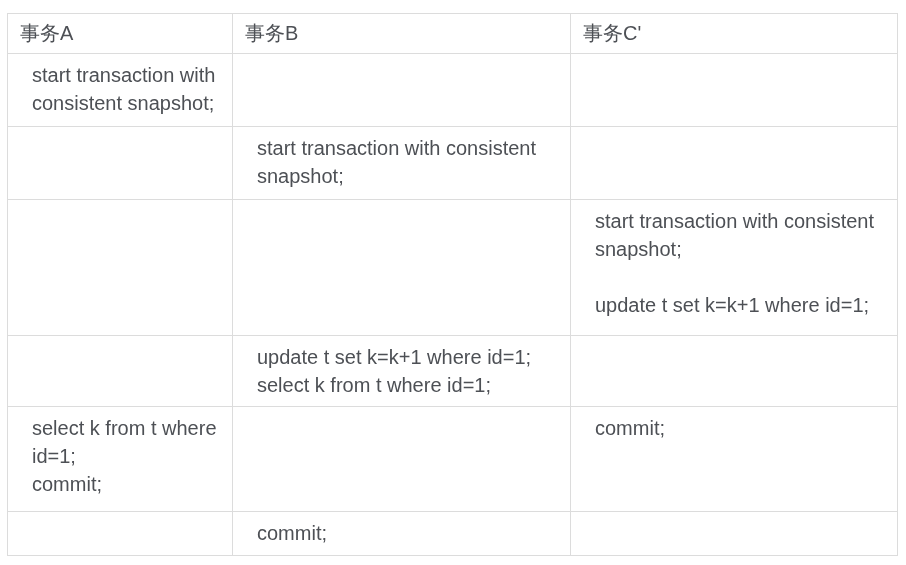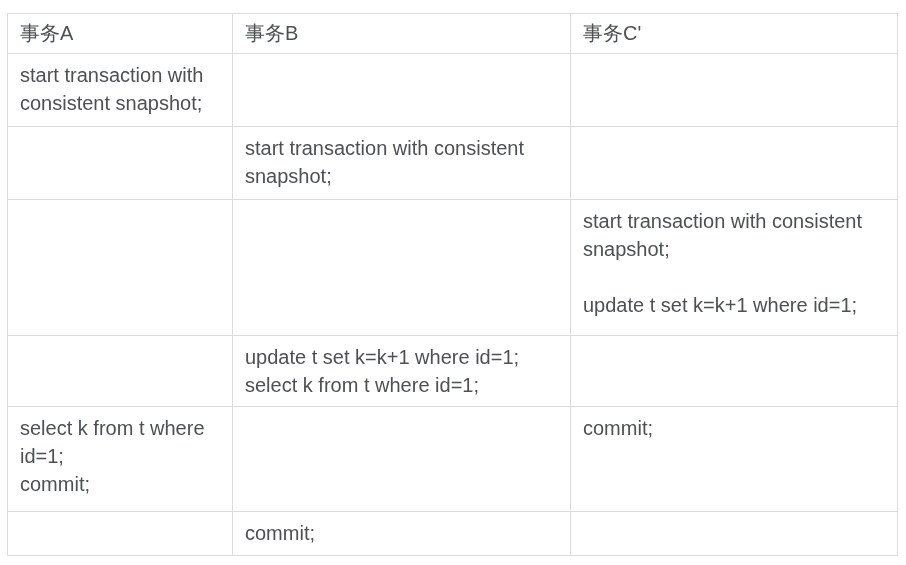--- a/index.html
+++ b/index.html
@@ -32,21 +32,21 @@
     word-wrap: break-word;
   }
   .txn-table thead tr { height: 40px; }
   .txn-table th { padding-top: 5px; padding-bottom: 5px; }
   .txn-table tbody tr:nth-child(1) { height: 73px; }
   .txn-table tbody tr:nth-child(2) { height: 73px; }
   .txn-table tbody tr:nth-child(3) { height: 136px; }
   .txn-table tbody tr:nth-child(4) { height: 69px; }
   .txn-table tbody tr:nth-child(5) { height: 105px; }
   .txn-table tbody tr:nth-child(6) { height: 44px; }
-  .cell-line { min-height: 28px; }
+  .cell-line { min-height: 28px; margin-left: 12px; }
 </style>
 </head>
 <body>
 
 <table class="txn-table">
   <colgroup>
     <col class="col-a">
     <col class="col-b">
     <col class="col-c">
   </colgroup>

